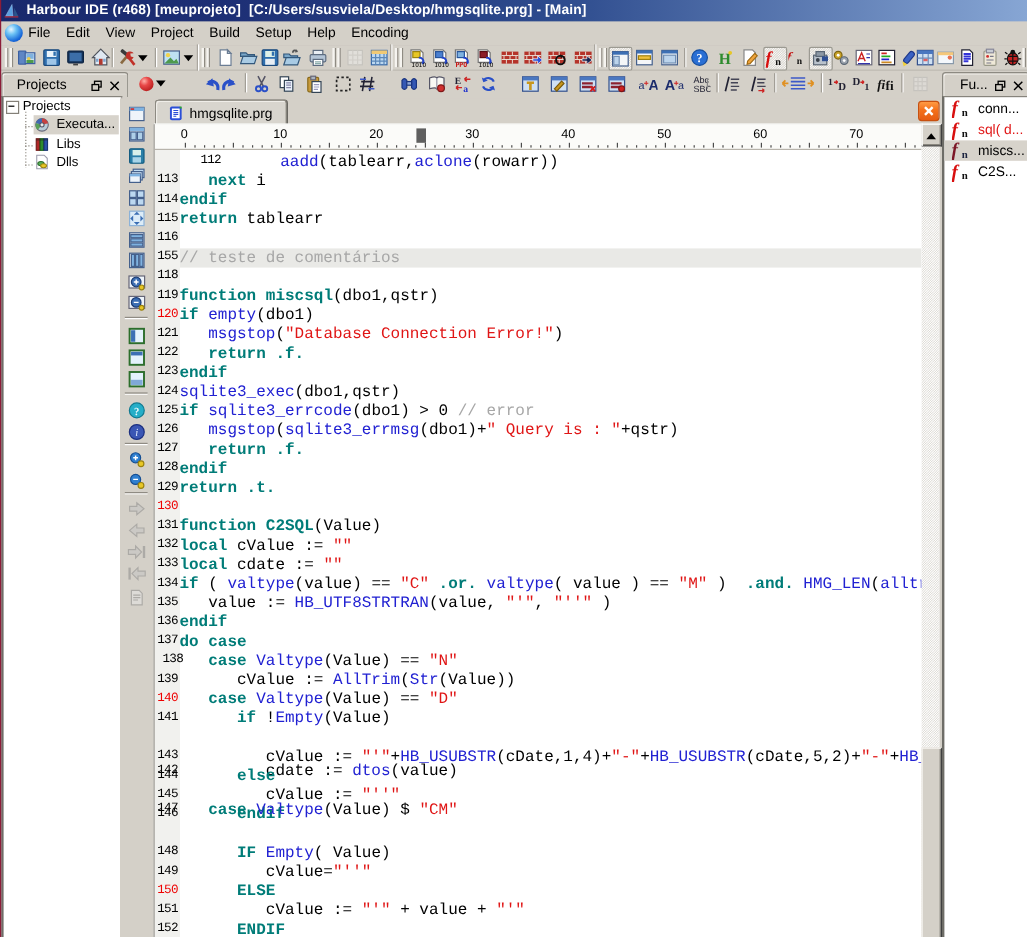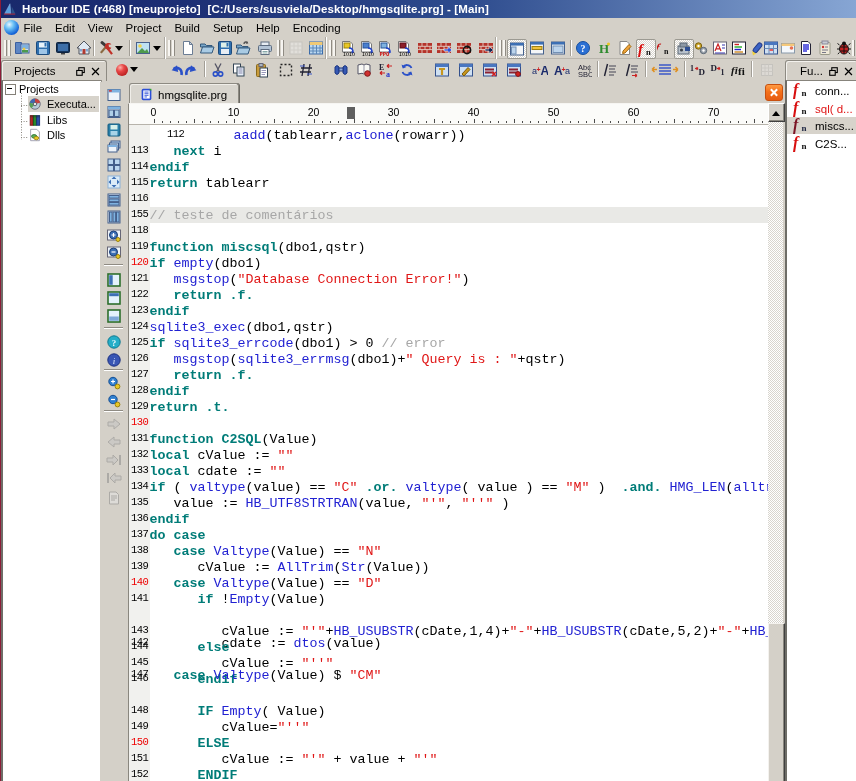--- a/index.html
+++ b/index.html
@@ -1362,21 +1362,21 @@
               <span class="src"><span class="t-t">   value := </span><span class="t-f">HB_UTF8STRTRAN</span><span class="t-t">(value, </span><span class="t-s">"'"</span><span class="t-t">, </span><span class="t-s">"''"</span><span class="t-t"> )</span></span>
             </div>
             <div class="cl" style="top: 386px;">
               <span class="num">136</span>
               <span class="src"><span class="t-k">endif</span></span>
             </div>
             <div class="cl" style="top: 402px;">
               <span class="num">137</span>
               <span class="src"><span class="t-k">do case</span></span>
             </div>
-            <div class="cl" style="top: 418px;">
+            <div class="cl" style="top: 418px; text-align: center;">
               <span class="num">138</span>
               <span class="src"><span class="t-t">   </span><span class="t-k">case</span><span class="t-t"> </span><span class="t-f">Valtype</span><span class="t-t">(Value) == </span><span class="t-s">"N"</span></span>
             </div>
             <div class="cl" style="top: 434px;">
               <span class="num">139</span>
               <span class="src"><span class="t-t">      cValue := </span><span class="t-f">AllTrim</span><span class="t-t">(</span><span class="t-f">Str</span><span class="t-t">(Value))</span></span>
             </div>
             <div class="cl" style="top: 450px;">
               <span class="num red">140</span>
               <span class="src"><span class="t-t">   </span><span class="t-k">case</span><span class="t-t"> </span><span class="t-f">Valtype</span><span class="t-t">(Value) == </span><span class="t-s">"D"</span></span>

